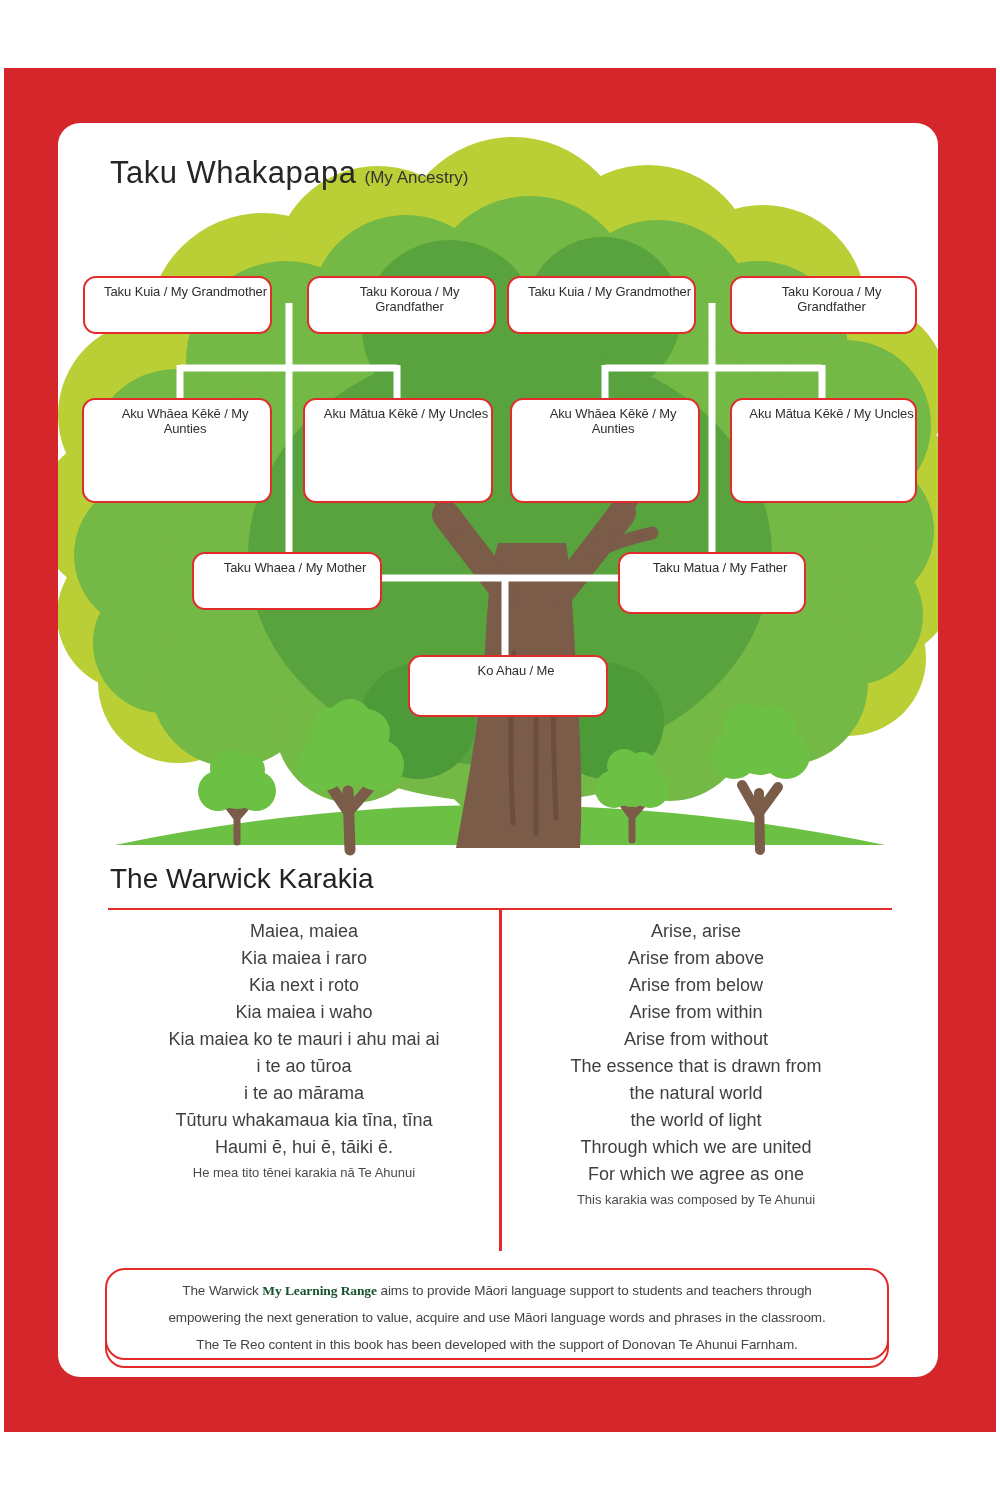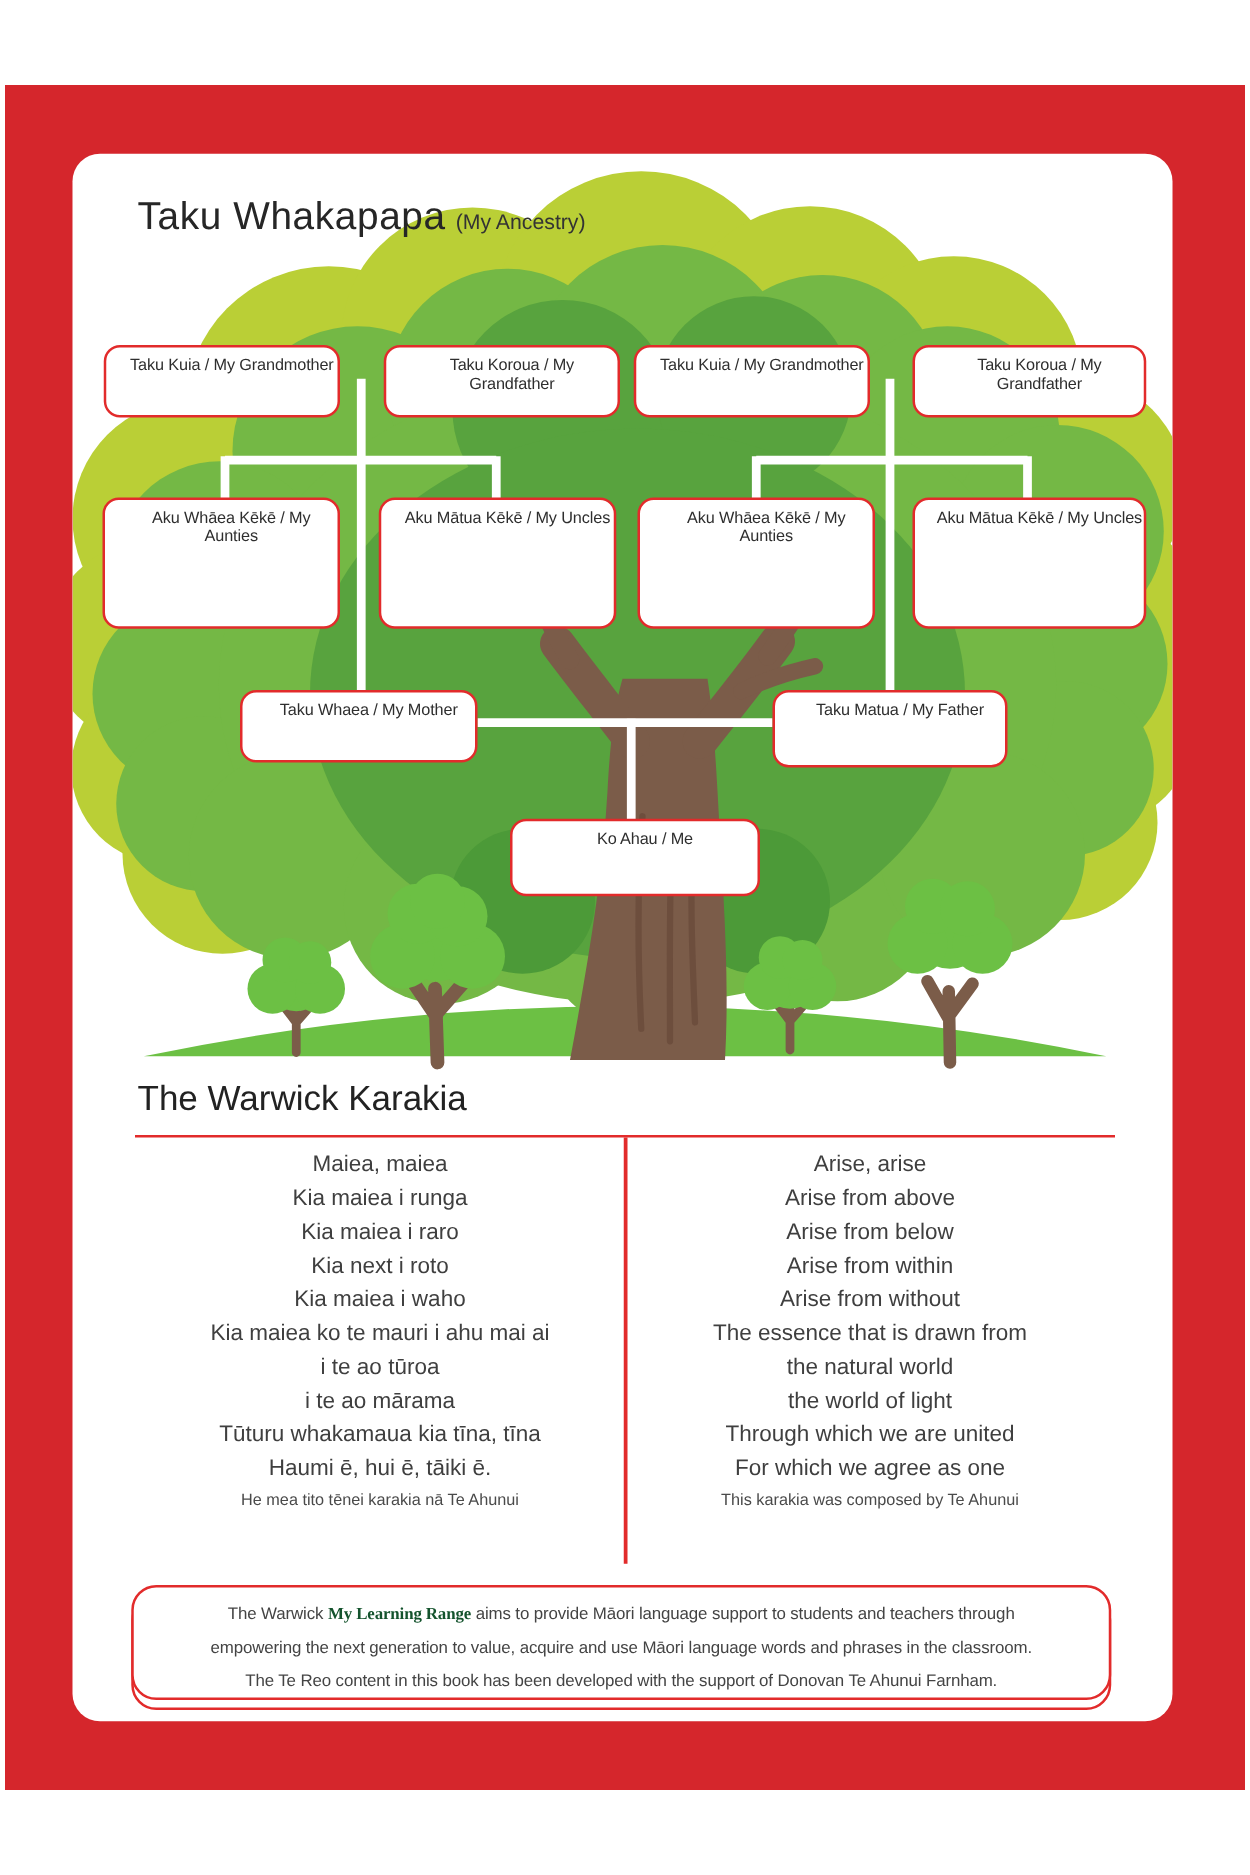--- a/index.html
+++ b/index.html
@@ -187,21 +187,20 @@
   <div class="wbox b10"><span>Taku Matua / My Father</span></div>
   <div class="wbox b11"><span>Ko Ahau / Me</span></div>
 
   <div class="kheading">The Warwick Karakia</div>
 
   <div class="ktable">
     <div class="kdivider"></div>
     <div class="kbody">
       <div class="col">
         <div class="kline">Maiea, maiea</div>
-        <div class="kline">Kia maiea i runga</div>
         <div class="kline">Kia maiea i raro</div>
         <div class="kline">Kia next i roto</div>
         <div class="kline">Kia maiea i waho</div>
         <div class="kline">Kia maiea ko te mauri i ahu mai ai</div>
         <div class="kline">i te ao tūroa</div>
         <div class="kline">i te ao mārama</div>
         <div class="kline">Tūturu whakamaua kia tīna, tīna</div>
         <div class="kline">Haumi ē, hui ē, tāiki ē.</div>
         <div class="kattr">He mea tito tēnei karakia nā Te Ahunui</div>
       </div>

